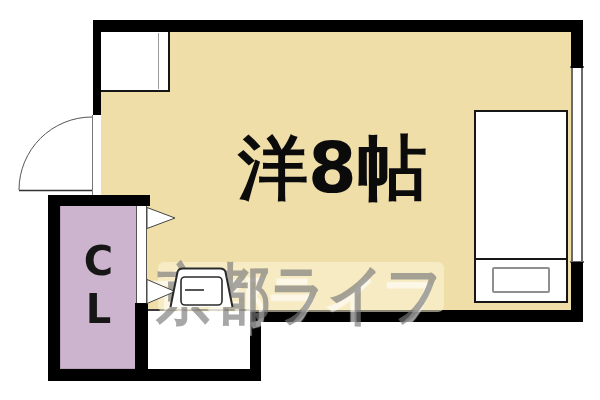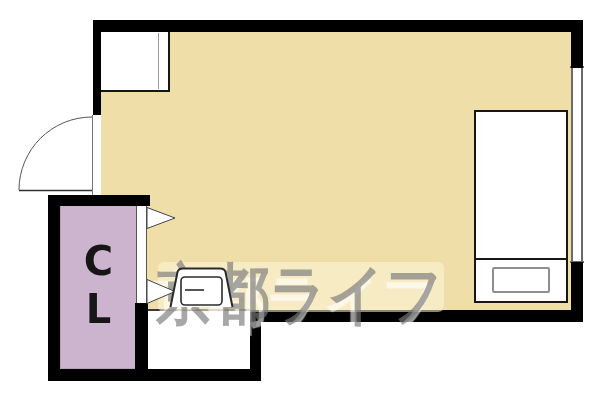--- a/index.html
+++ b/index.html
@@ -92,20 +92,21 @@
   <div class="abs wall wall-left-upper"></div>
   <div class="abs wall wall-right-upper"></div>
   <div class="abs wall wall-right-lower"></div>
   <div class="abs wall wall-bottom-main"></div>
   <div class="abs wall wall-closet-top"></div>
   <div class="abs wall wall-closet-left"></div>
   <div class="abs wall wall-bottom-left"></div>
   <div class="abs wall wall-divider"></div>
   <div class="abs wall wall-alcove-right"></div>
 
+  <div class="abs room-label">洋8帖</div>
   <div class="abs closet-letter closet-letter-c">C</div>
   <div class="abs closet-letter closet-letter-l">L</div>
 
   <div class="abs watermark-band"></div>
   <div class="abs watermark-text">京都ライフ</div>
 
   <svg class="abs overlay-svg" viewBox="0 0 600 400">
 
     <line x1="92.5" y1="115" x2="92.5" y2="195" stroke="#777777" stroke-width="1"></line>
     <path d="M92 117 A 73 73 0 0 0 19 190" fill="none" stroke="#555555" stroke-width="1"></path>

